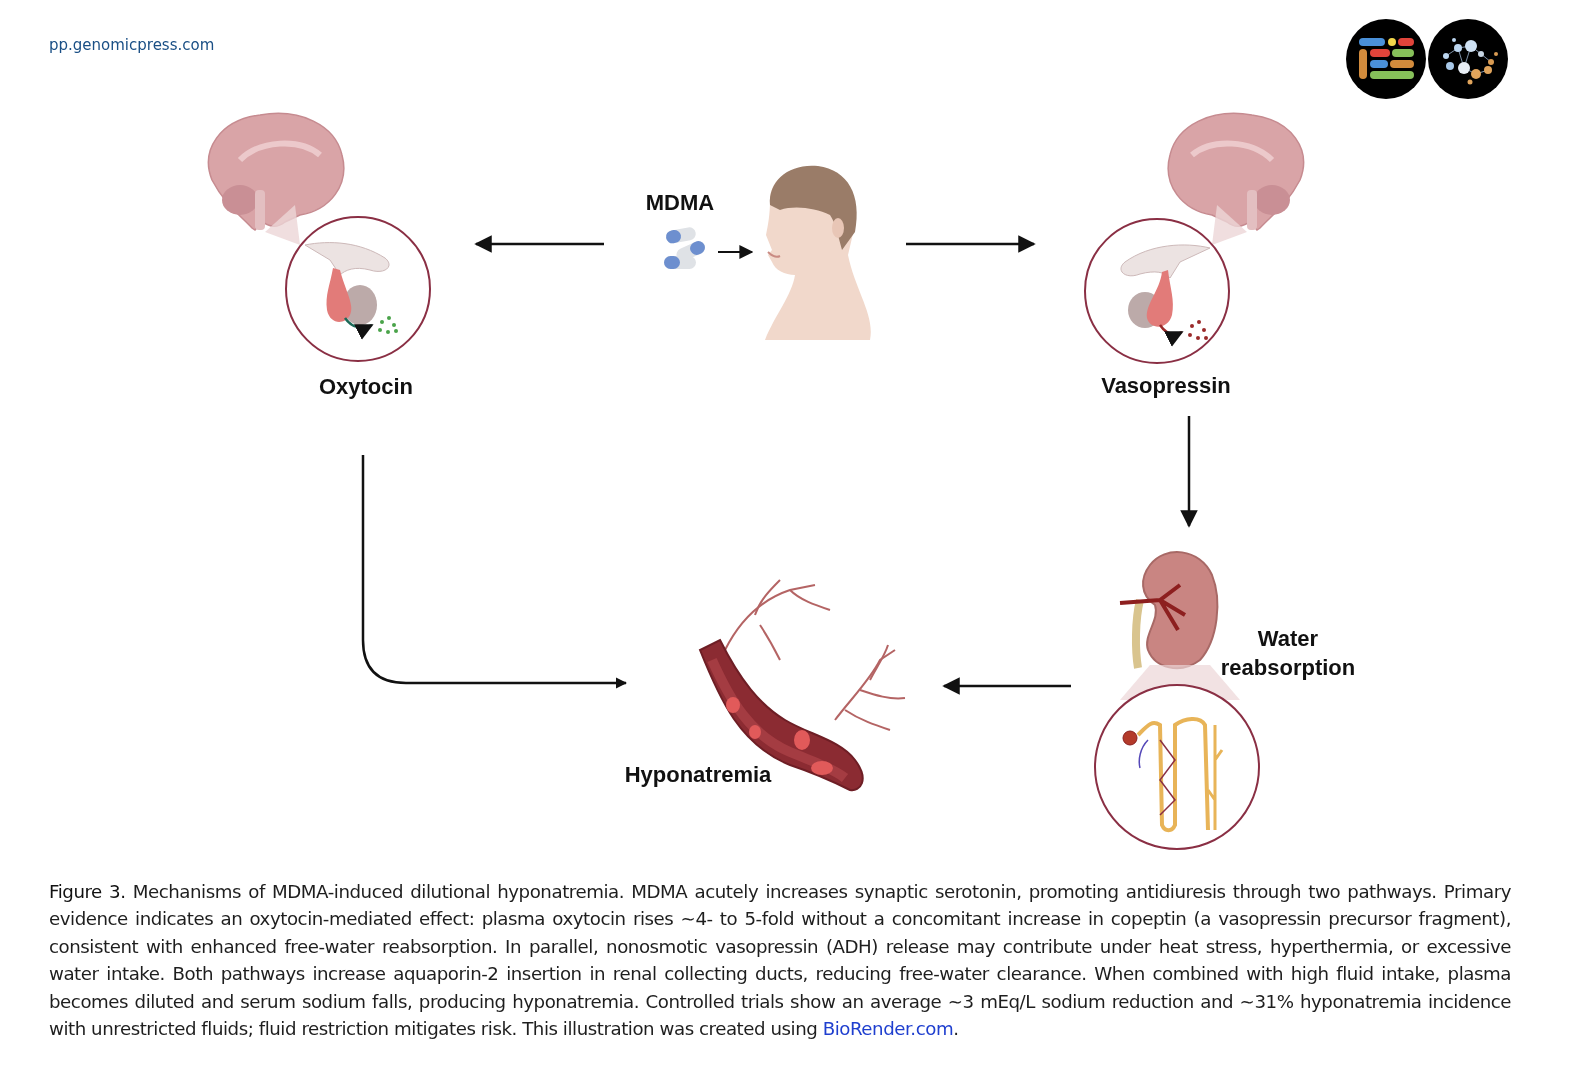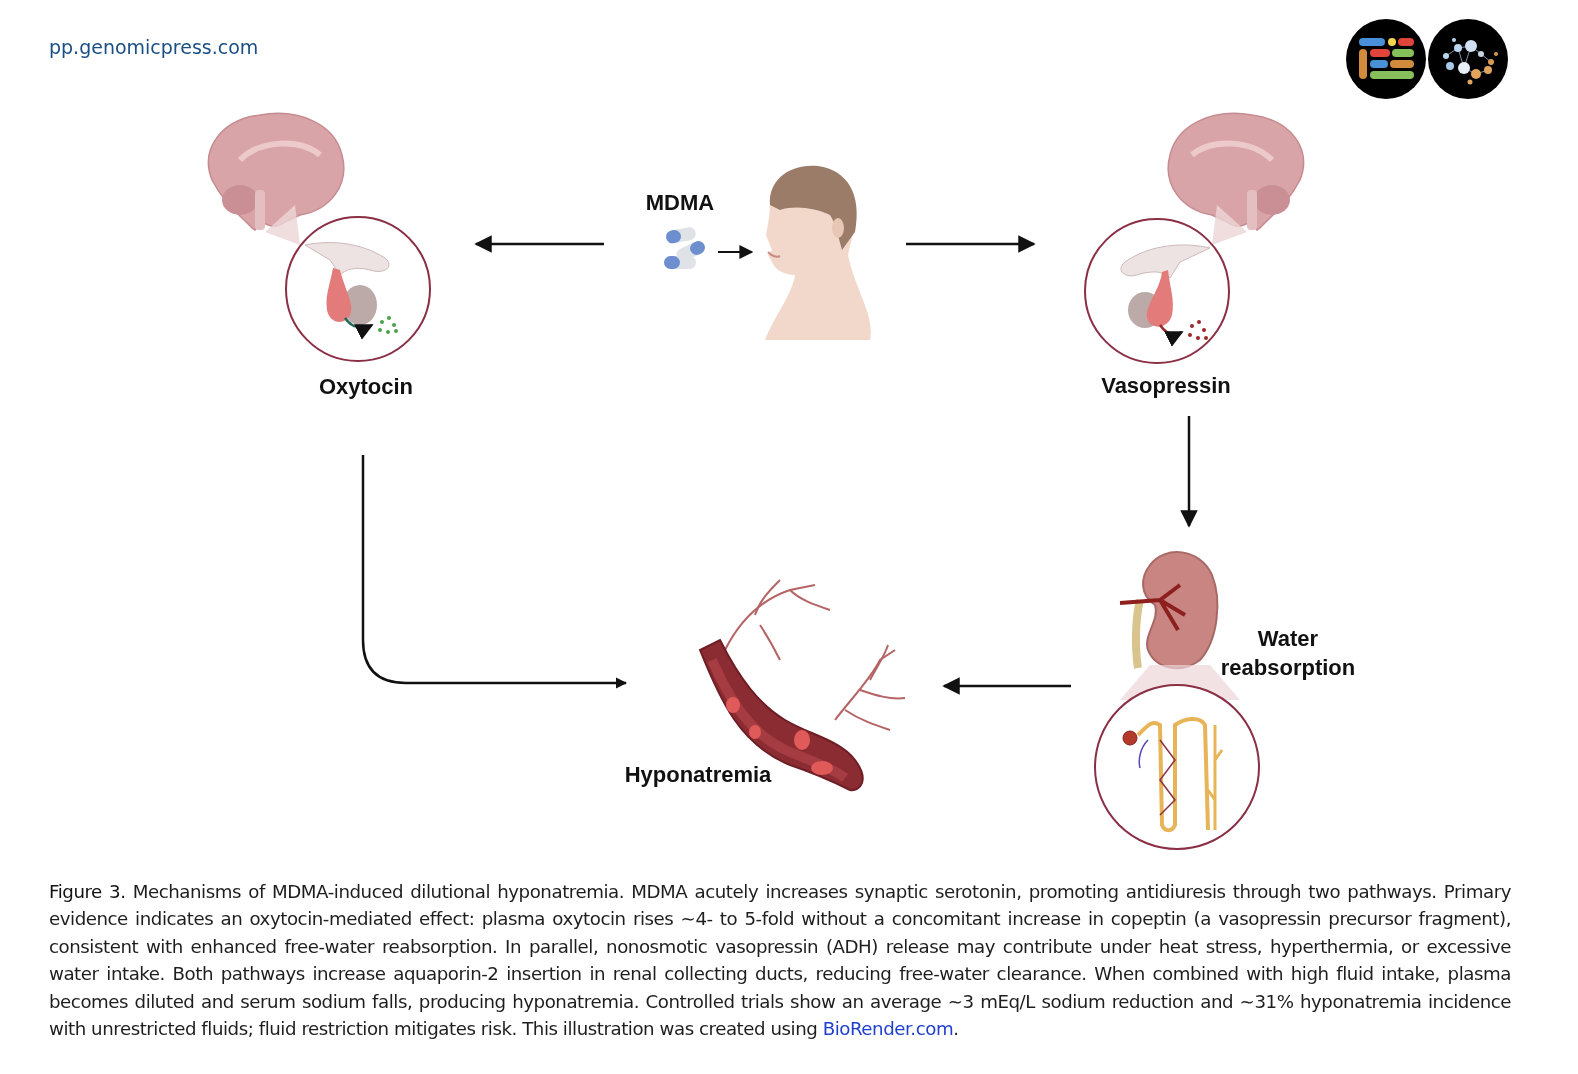--- a/index.html
+++ b/index.html
@@ -1,17 +1,17 @@
 <!DOCTYPE html>
 <html><head>
 <meta charset="utf-8">
 <style>
   html, body { margin: 0; padding: 0; background: #ffffff; }
   body { width: 1578px; height: 1074px; position: relative; overflow: hidden; font-family: "DejaVu Sans", sans-serif; }
-  .site-url { position: absolute; left: 49px; top: 36px; font-size: 19px; color: #1a4f85; font-family: "DejaVu Sans", sans-serif; }
+  .site-url { position: absolute; left: 49px; top: 36px; font-size: 15px; color: #1a4f85; font-family: "DejaVu Sans", sans-serif; }
   .logos { position: absolute; left: 1346px; top: 18px; width: 164px; height: 82px; }
   #figure { position: absolute; left: 0; top: 0; width: 1578px; height: 870px; }
   .lbl { font-family: "Liberation Sans", sans-serif; font-weight: bold; fill: #111; }
   .caption { position: absolute; left: 49px; top: 878px; width: 1462px; font-family: "DejaVu Sans", sans-serif; font-size: 18.2px; line-height: 27.4px; color: #1e1e1e; text-align: justify; letter-spacing: -0.45px; word-spacing: 0px; }
   .caption b { font-weight: normal; color: #111; }
   .caption a { color: #1f3fcf; text-decoration: none; margin-top: 47px; }
 </style>
 </head>
 <body>
 

